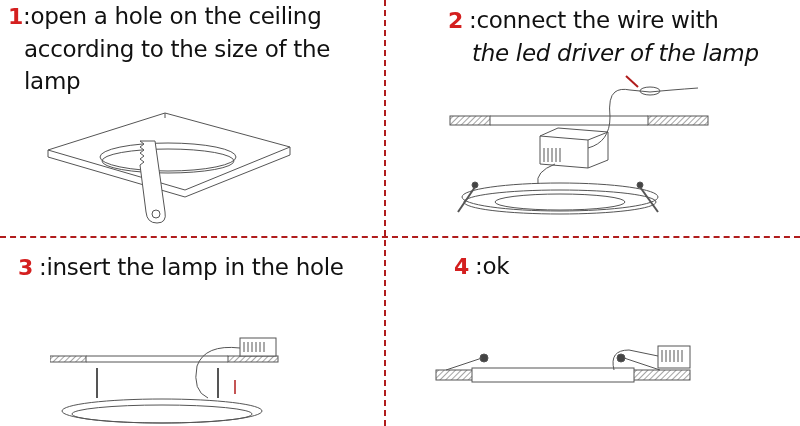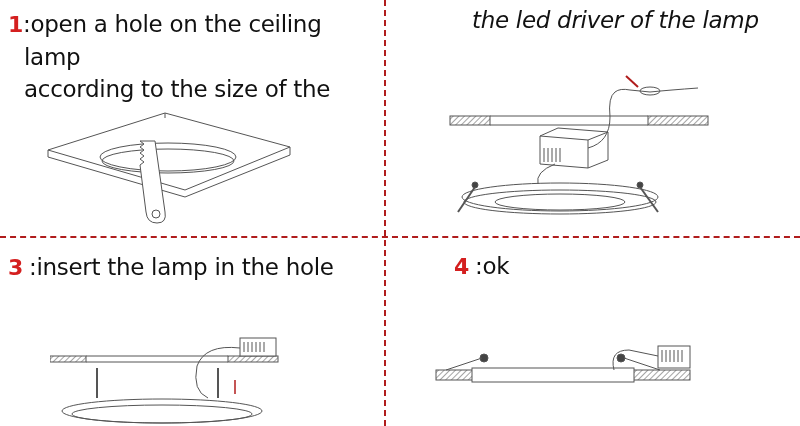--- a/index.html
+++ b/index.html
@@ -9,38 +9,39 @@
   .step { position:absolute; font-size:23px; line-height:32px; letter-spacing:-0.3px; }
   .num { color:#d41f1f; font-weight:bold; font-size:22px; }
   .fig { position:absolute; }
 </style>
 </head>
 <body>
 
 <div class="vline"></div>
 <div class="hline"></div>
 
-<div class="step" style="left:8px;top:8px;">
+<div class="step" style="left:8px;top:0;">
   <div><span class="num">1</span><span>:open a hole on the ceiling</span></div>
+  <div style="padding-left:16px;">according to the size of the</div>
   <div style="padding-left:16px;">lamp</div>
-  <div style="padding-left:16px;">according to the size of the</div>
 </div>
 <svg class="fig" style="left:40px;top:105px" width="260" height="120" viewBox="0 0 260 120">
   <g fill="none" stroke="#555" stroke-width="1">
     <polygon points="8,45 125,8 250,42 145,85"></polygon>
     <polyline points="8,45 8,52 145,92 250,50 250,42"></polyline>
     <line x1="125" y1="8" x2="125" y2="13"></line>
     <ellipse cx="128" cy="52" rx="68" ry="14"></ellipse>
     <ellipse cx="128" cy="56" rx="66" ry="12"></ellipse>
     <path d="M108,36 L115,36 L125,107 Q127,118 117,118 Q107,118 106,107 L100,60 l4,-3 l-4,-3 l4,-3 l-4,-3 l4,-3 l-4,-3 l4,-3 l-4,-3 Z" fill="#fff"></path>
     <circle cx="116" cy="109" r="4"></circle>
   </g>
 </svg>
 
 <div class="step" style="left:448px;top:4px;">
+  <div><span class="num">2</span><span style="padding-left:6px;">:connect the wire with</span></div>
   <div style="padding-left:24px;font-style:italic;">the led driver of the lamp</div>
 </div>
 <svg class="fig" style="left:440px;top:72px" width="340" height="150" viewBox="0 0 340 150">
   <defs>
     <pattern id="hatch" width="4" height="4" patternUnits="userSpaceOnUse" patternTransform="rotate(45)">
       <line x1="0" y1="0" x2="0" y2="4" stroke="#666" stroke-width="1.2"></line>
     </pattern>
   </defs>
   <g stroke="#555" fill="none" stroke-width="1">
     <rect x="10" y="44" width="40" height="9" fill="url(#hatch)"></rect>
@@ -60,21 +61,21 @@
     <ellipse cx="120" cy="130" rx="96" ry="12"></ellipse>
     <ellipse cx="120" cy="130" rx="65" ry="8"></ellipse>
     <line x1="35" y1="115" x2="18" y2="140" stroke-width="2"></line>
     <line x1="200" y1="115" x2="218" y2="140" stroke-width="2"></line>
     <circle cx="35" cy="113" r="3" fill="#444"></circle>
       <circle cx="200" cy="113" r="3" fill="#444"></circle>
   </g>
   <line x1="186" y1="4" x2="198" y2="15" stroke="#b01c1c" stroke-width="2"></line>
 </svg>
 
-<div class="step" style="left:8px;top:251px;">
+<div class="step" style="left:18px;top:251px;">
   <span class="num">3</span><span style="padding-left:6px;">:insert the lamp in the hole</span>
 </div>
 <svg class="fig" style="left:50px;top:336px" width="230" height="90" viewBox="0 0 230 90">
   <g stroke="#555" fill="none" stroke-width="1">
     <rect x="0" y="20" width="36" height="6" fill="url(#hatch)"></rect>
     <rect x="178" y="20" width="50" height="6" fill="url(#hatch)"></rect>
     <line x1="36" y1="20" x2="178" y2="20"></line>
       <line x1="36" y1="26" x2="178" y2="26"></line>
     <rect x="190" y="2" width="36" height="18" fill="#fff"></rect>
     <path d="M194,6 v10 M198,6 v10 M202,6 v10 M206,6 v10 M210,6 v10 M214,6 v10"></path>

